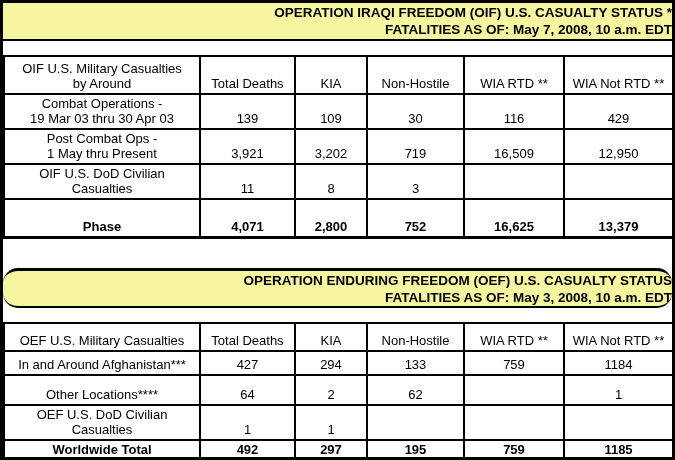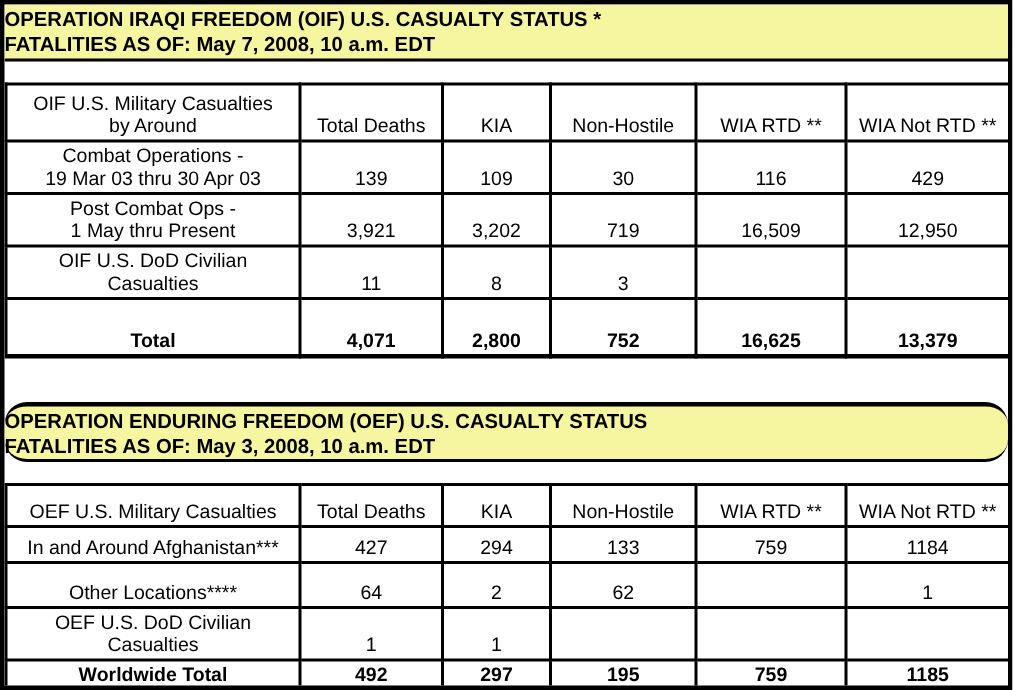--- a/index.html
+++ b/index.html
@@ -9,21 +9,21 @@
     border: 3px solid #000;
     background: #ffffff;
     font-family: "Liberation Sans", "DejaVu Sans", sans-serif;
     color: #000;
     overflow: hidden;
   }
   .band {
     box-sizing: border-box;
     background: #f6f6a0;
     border-bottom: 2px solid #000;
-    text-align: left;
+    text-align: right;
     font-weight: bold;
     font-size: 13.5px;
     line-height: 17px;
     padding-top: 1px;
     height: 38px;
   }
   .band.second { border-top: 3px solid #000; height: 40px; margin-top: 29px; border-radius: 15px; }
   .gap { height: 14px; }
   table.cas {
     width: 669px;
@@ -104,21 +104,21 @@
         <div>OIF U.S. DoD Civilian</div>
         <div>Casualties</div>
       </td>
       <td class="num">11</td>
       <td class="num">8</td>
       <td class="num">3</td>
       <td class="num"></td>
       <td class="num"></td>
     </tr>
     <tr class="boldrow" style="height:38px">
-      <td class="lbl">Total</td>
+      <td class="lbl">Phase</td>
       <td class="num">4,071</td>
       <td class="num">2,800</td>
       <td class="num">752</td>
       <td class="num">16,625</td>
       <td class="num">13,379</td>
     </tr>
   </tbody>
     </table>
 
   <div class="band second">

